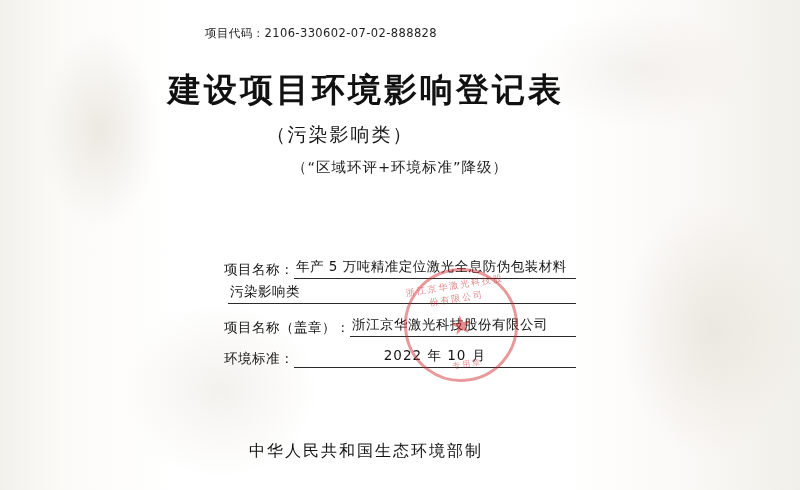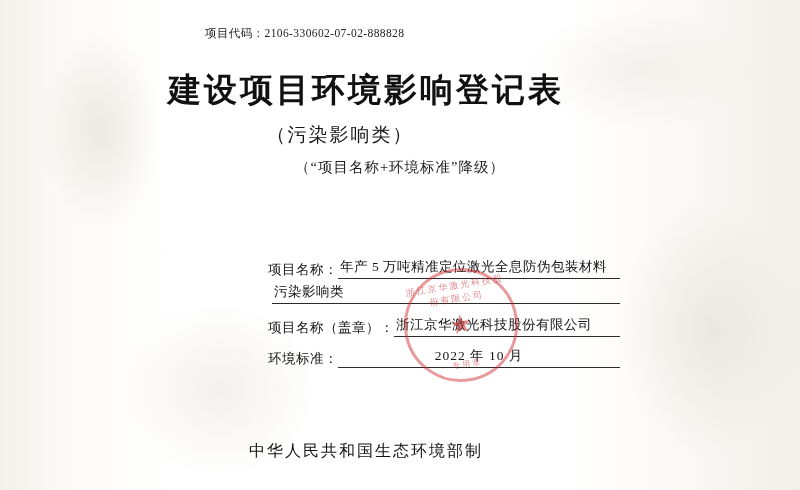--- a/index.html
+++ b/index.html
@@ -21,21 +21,20 @@
     height: 490px;
     background:
       linear-gradient(90deg,
         #f3f1ec 0px,
         #fbfaf7 60px,
         #ffffff 180px,
         #ffffff 560px,
         #faf8f5 700px,
         #f1efe9 800px);
     color: #1a1a1a;
-    font-family: Liberation Serif, serif;
   }
 
   
   .blotch {
     position: absolute;
     border-radius: 50%;
     pointer-events: none;
   }
   .b1 { left: 40px;  top: 30px;  width: 120px; height: 200px; background: radial-gradient(ellipse at center, rgba(216,210,198,.45), rgba(255,255,255,0) 70%); }
   .b2 { left: 620px; top: 200px; width: 180px; height: 260px; background: radial-gradient(ellipse at center, rgba(214,208,196,.40), rgba(255,255,255,0) 70%); }
@@ -87,21 +86,20 @@
   }
 
   
   .form-block {
     position: absolute;
     left: 224px;
     top: 258px;
     width: 352px;
     font-size: 13.5px;
     color: #141414;
-    margin-left: 44px;
   }
   .form-row {
     display: flex;
     align-items: flex-end;
     margin-bottom: 10px;
     white-space: nowrap;
   }
   .form-label {
     flex: 0 0 auto;
     letter-spacing: 0.5px;
@@ -191,21 +189,21 @@
   <div class="blotch b2"></div>
   <div class="blotch b3"></div>
   <div class="blotch b4"></div>
 
   <div class="doc-code">项目代码：2106-330602-07-02-888828</div>
 
   <div class="doc-title">建设项目环境影响登记表</div>
 
   <div class="doc-subtitle">（污染影响类）</div>
 
-  <div class="doc-note">（“项目名称+环境标准”降级）</div>
+  <div class="doc-note">（“区域环评+环境标准”降级）</div>
 
   <div class="form-block">
 
     <div class="form-row row-name">
       <span class="form-label">项目名称：</span>
       <span class="form-value">年产 5 万吨精准定位激光全息防伪包装材料</span>
     </div>
 
     <div class="form-row row-name2">
       <span class="form-value">污染影响类</span>

